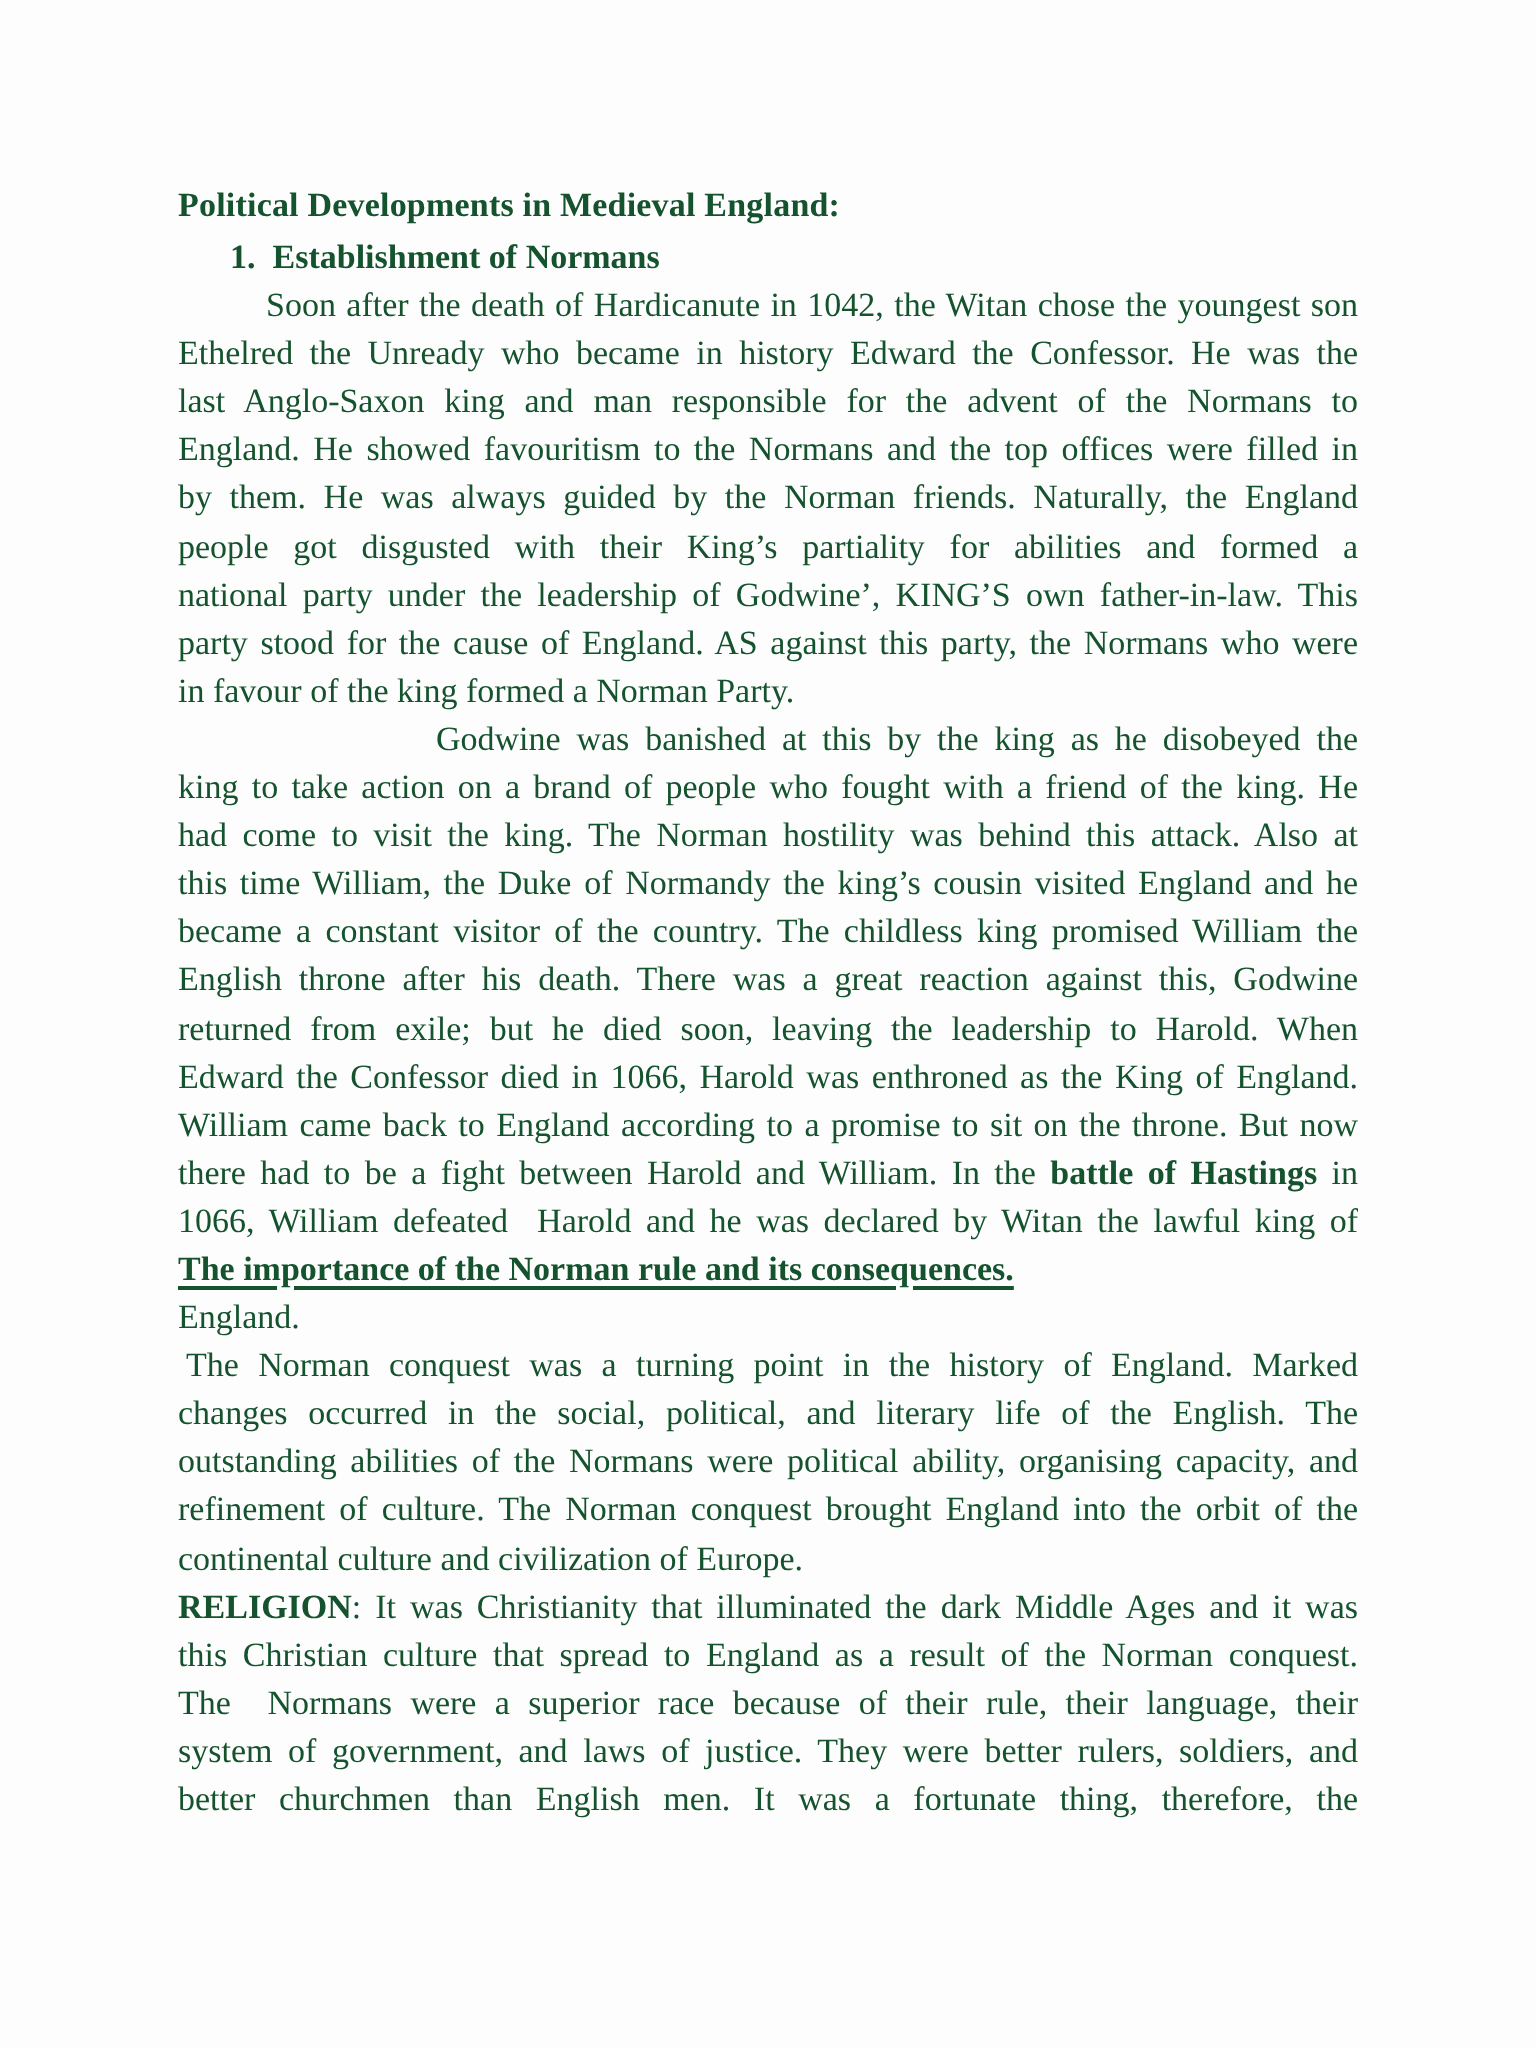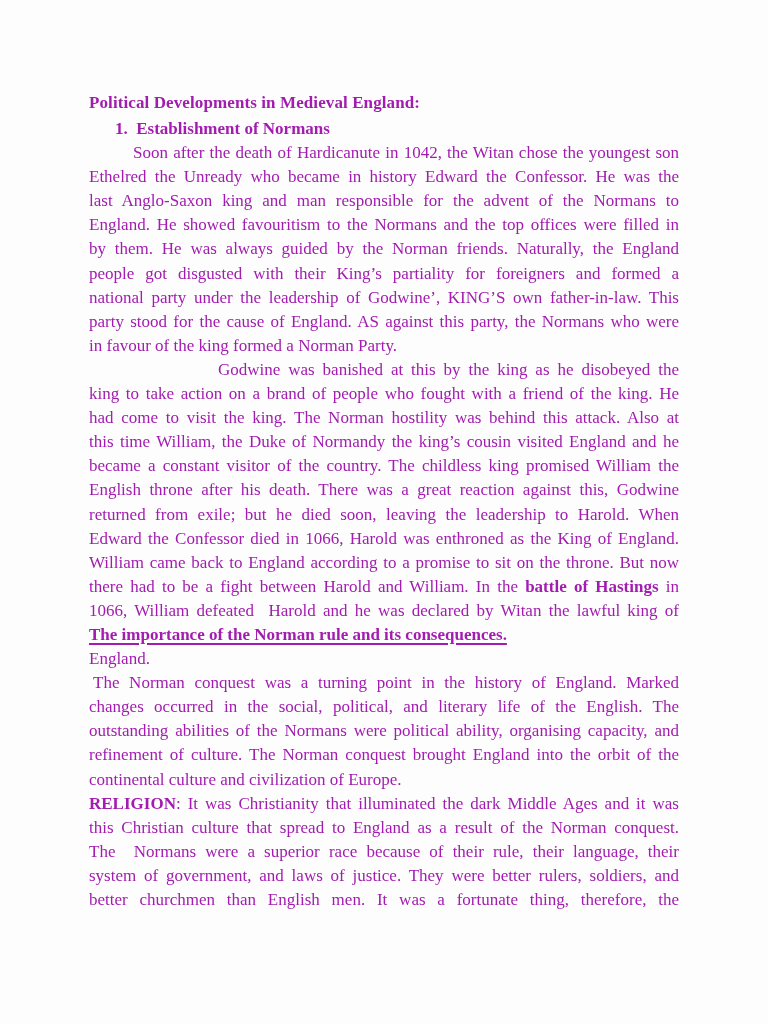--- a/index.html
+++ b/index.html
@@ -16,21 +16,21 @@
     background: #fdfdfd;
     overflow: hidden;
   }
   .content {
     position: absolute;
     top: 88px;
     left: 89px;
     width: 590px;
     font-family: "Liberation Serif", "DejaVu Serif", serif;
     font-size: 17px;
-    color: #a21caf;
+    color: #14532d;
     -webkit-font-smoothing: antialiased;
   }
   .ln {
     line-height: 24.1px;
     height: 24.1px;
     overflow: hidden;
     white-space: normal;
   }
   .ln.h1 {
     line-height: 29px;
@@ -57,21 +57,21 @@
 
 <div class="page">
   <div class="content">
       <div class="ln h1 l">Political Developments in Medieval England:</div>
       <div class="ln h2 l" style="padding-left: 26px;">1.&nbsp; Establishment of Normans</div>
       <div class="ln j" style="padding-left: 4px; margin-left: 40px;">Soon after the death of Hardicanute in 1042, the Witan chose the youngest son of</div>
       <div class="ln j">Ethelred the Unready who became in history Edward the Confessor. He was the</div>
       <div class="ln j">last Anglo-Saxon king and man responsible for the advent of the Normans to</div>
       <div class="ln j">England. He showed favouritism to the Normans and the top offices were filled in</div>
       <div class="ln j">by them. He was always guided by the Norman friends. Naturally, the England</div>
-      <div class="ln j">people got disgusted with their King’s partiality for foreigners and formed a</div>
+      <div class="ln j">people got disgusted with their King’s partiality for abilities and formed a</div>
       <div class="ln j">national party under the leadership of Godwine’, KING’S own father-in-law. This</div>
       <div class="ln j">party stood for the cause of England. AS against this party, the Normans who were</div>
       <div class="ln l">in favour of the king formed a Norman Party.</div>
       <div class="ln j" style="padding-left: 129px;">Godwine was banished at this by the king as he disobeyed the</div>
       <div class="ln j">king to take action on a brand of people who fought with a friend of the king. He</div>
       <div class="ln j">had come to visit the king. The Norman hostility was behind this attack. Also at</div>
       <div class="ln j">this time William, the Duke of Normandy the king’s cousin visited England and he</div>
       <div class="ln j">became a constant visitor of the country. The childless king promised William the</div>
       <div class="ln j">English throne after his death. There was a great reaction against this, Godwine</div>
       <div class="ln j">returned from exile; but he died soon, leaving the leadership to Harold. When</div>

